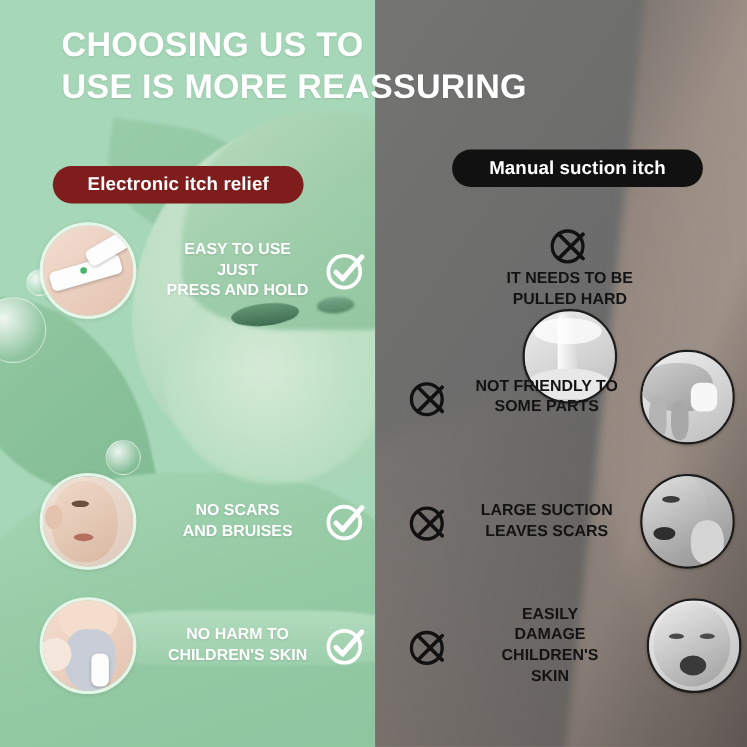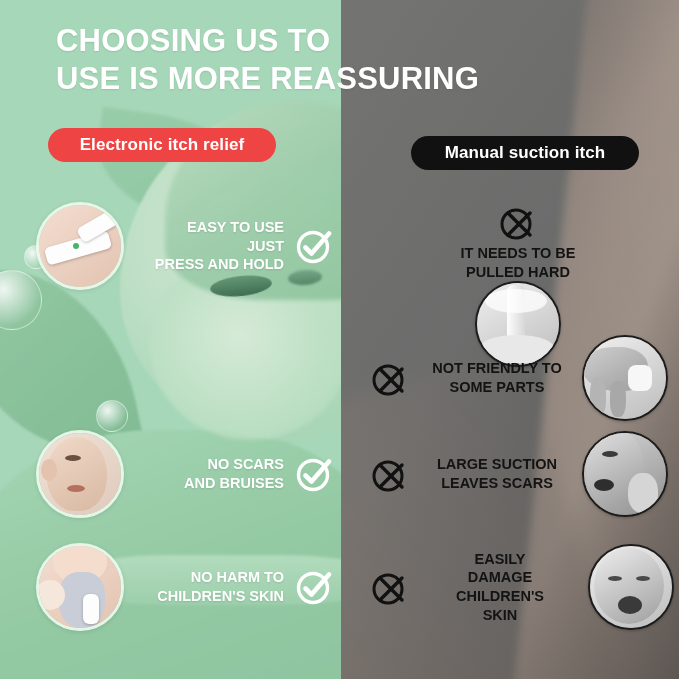--- a/index.html
+++ b/index.html
@@ -64,22 +64,22 @@
   
   .headline{position:absolute;left:33px;top:22px;width:620px;
     color:#fff;font-weight:bold;font-size:31px;line-height:1.24;
     letter-spacing:.2px;text-transform:uppercase;white-space:pre-line;
     text-shadow:0 1px 2px rgba(0,0,0,.10);margin-left:23px;}
 
   
   .badge{position:absolute;display:flex;align-items:center;justify-content:center;
     border-radius:22px;font-weight:bold;font-size:17px;letter-spacing:.1px;
     box-sizing:border-box;}
-  .badge-left{left:48px;top:128px;width:228px;height:34px;
-    background:#ef4444;color:#fff;}
+  .badge-left{left:48px;top:151px;width:228px;height:34px;
+    background:#7f1d1d;color:#fff;}
   .badge-right{left:411px;top:136px;width:228px;height:34px;
     background:#111111;color:#fff;}
 
   .vs-circle{position:absolute;left:318px;top:128px;width:47px;height:47px;
     border-radius:50%;background:#fff;display:flex;align-items:center;
     justify-content:center;color:#5aa87a;font-weight:bold;font-size:21px;
     letter-spacing:.5px;box-shadow:0 1px 3px rgba(0,0,0,.10);}
 
   
   .row{position:absolute;height:92px;display:flex;align-items:center;}
@@ -87,21 +87,21 @@
   .row-right{left:368px;width:300px;}
 
   .thumb{width:82px;height:82px;border-radius:50%;flex:0 0 82px;overflow:hidden;
     position:relative;}
   .thumb-left{border:3px solid rgba(235,250,238,.92);
     box-shadow:0 1px 4px rgba(0,0,0,.10);}
   .thumb-right{border:2px solid #1c1c1c;box-shadow:0 1px 3px rgba(0,0,0,.25);}
 
   .label{font-weight:bold;font-size:14.5px;line-height:1.28;
     text-transform:uppercase;white-space:pre-line;}
-  .label-left{color:#ffffff;text-align:right;flex:1;margin-right:8px;
+  .label-left{color:#ffffff;text-align:center;flex:1;margin-right:8px;
     text-shadow:0 1px 2px rgba(0,0,0,.12);padding-left:24px;}
   .label-right{color:#131313;text-align:center;flex:1;}
 
   .mark{flex:0 0 44px;width:44px;height:44px;display:block;}
 
   
   .skin{position:absolute;inset:0;background:linear-gradient(140deg,#f3ddd0,#e3c3b1);}
   .skin-g{position:absolute;inset:0;background:linear-gradient(140deg,#f0e2d8,#dfcabb);}
   .dev{position:absolute;background:#fdfdfd;border-radius:5px;
     box-shadow:0 1px 3px rgba(0,0,0,.25);}
@@ -200,21 +200,21 @@
     <div class="label label-right">IT NEEDS TO BE
 PULLED HARD</div>
     <div class="thumb thumb-right">
       <div class="gray"></div>
       <div class="blob" style="left:30px;top:2px;width:18px;height:74px;background:linear-gradient(90deg,#fdfdfd,#d7d7d7);border-radius:6px;"></div>
       <div class="blob" style="left:8px;top:6px;width:62px;height:24px;background:rgba(255,255,255,.75);border-radius:50%;"></div>
       <div class="blob" style="left:2px;top:52px;width:76px;height:28px;background:#e8e8e8;border-radius:50% 50% 0 0;"></div>
     </div>
   </div>
 
-  <div class="row row-right" style="top:332px;">
+  <div class="row row-right" style="top:315px;">
     <svg class="mark" viewBox="0 0 44 44">
       <circle cx="20" cy="24" r="14" fill="none" stroke="#111111" stroke-width="3"></circle>
       <path d="M12 13 L34 35" fill="none" stroke="#111111" stroke-width="3.4" stroke-linecap="round"></path>
       <path d="M34 13 L12 35" fill="none" stroke="#111111" stroke-width="3.4" stroke-linecap="round"></path>
     </svg>
     <div class="label label-right">NOT FRIENDLY TO
 SOME PARTS</div>
     <div class="thumb thumb-right">
       <div class="gray"></div>
       <div class="blob" style="left:-2px;top:10px;width:66px;height:44px;background:linear-gradient(150deg,#cfcfcf,#9d9d9d);border-radius:50% 45% 40% 55%;"></div>

